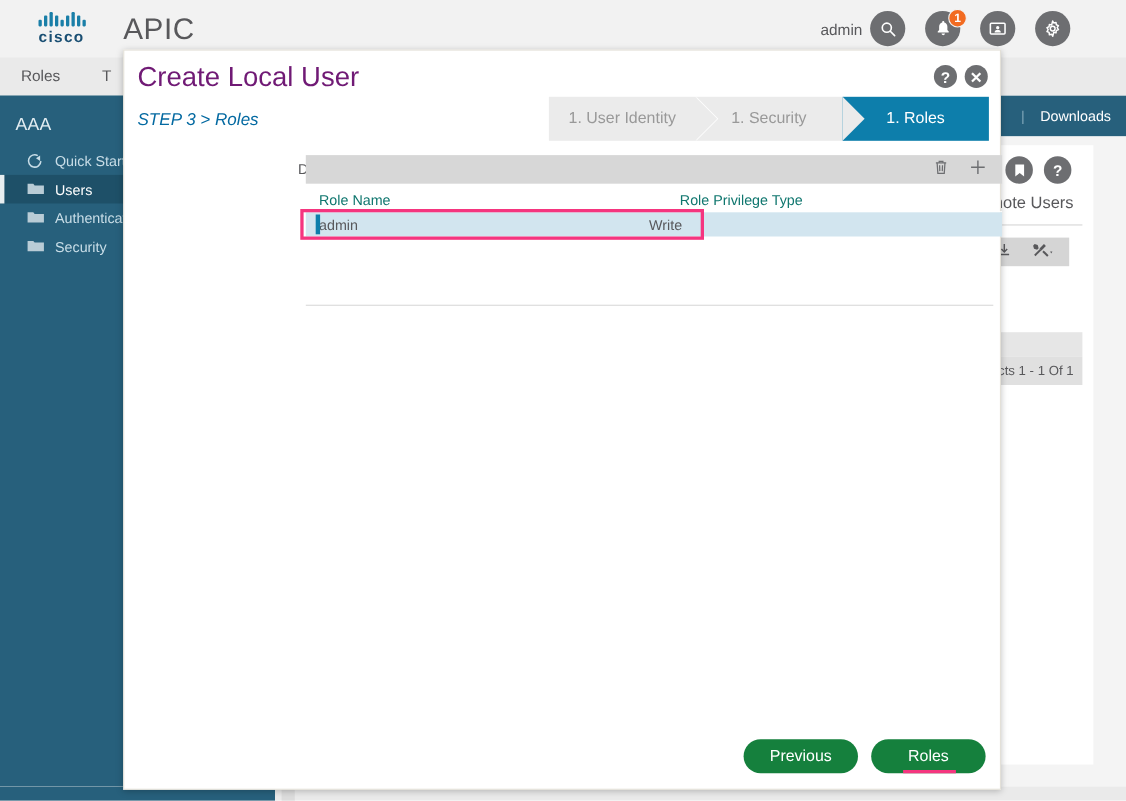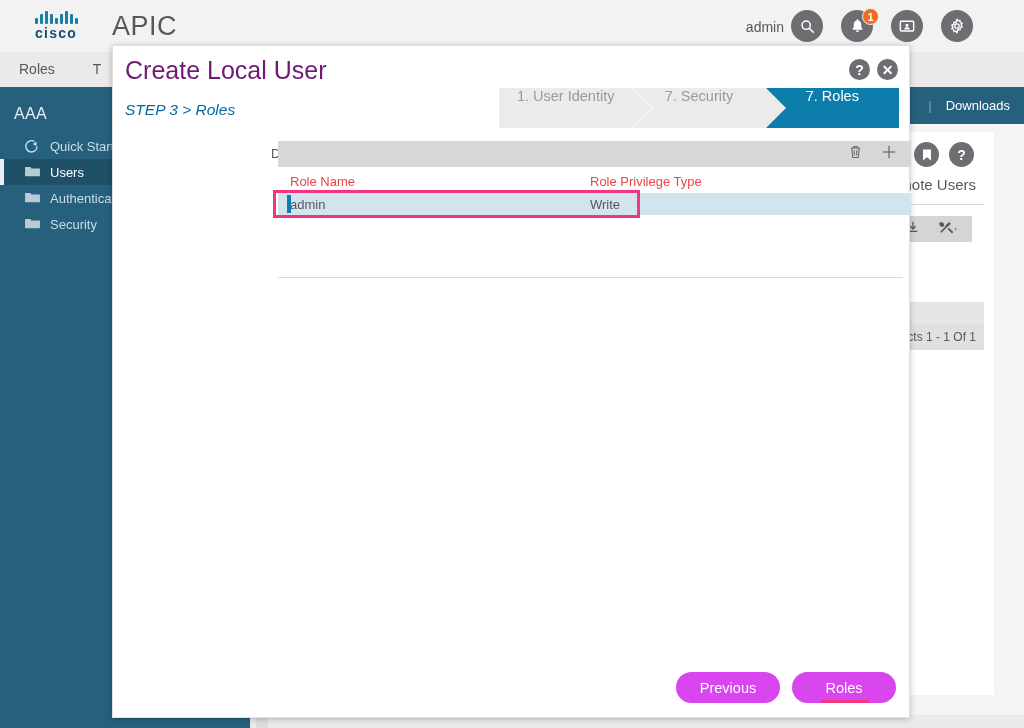--- a/index.html
+++ b/index.html
@@ -171,21 +171,21 @@
     color:#fff; font-size: 14px; font-weight: bold;
     display:flex; align-items:center; justify-content:center; line-height:1;
   }
 
   .stepper {
     position: absolute; left: 386px; top: 42px; width: 400px; height: 40px;
     display: flex;
   }
   .step {
     position: relative; flex: 1; background: #ebebeb; color: #999999;
-    font-size: 14.5px; display:flex; align-items:flex-start; justify-content:center;
+    font-size: 14.5px; display:flex; align-items:center; justify-content:center;
   }
   .step.active { background: #0d7eab; color: #ffffff; }
   .step .arrow {
     position:absolute; right: -20px; top: 0; width: 0; height: 0;
     border-top: 20px solid transparent; border-bottom: 20px solid transparent;
     border-left: 20px solid #ebebeb; z-index: 3;
   }
   .step .arrow-bg {
     position:absolute; right: -21px; top: 0; width: 0; height: 0;
     border-top: 20px solid transparent; border-bottom: 20px solid transparent;
@@ -207,22 +207,23 @@
     font-size: 13px; color: #58585b; line-height: 26px;
   }
   .domain-bar {
     position: absolute; left: 165px; top: 0; width: 633px; height: 26px;
     background: #d7d7d7; display:flex; align-items:center; justify-content:flex-end;
     gap: 18px; padding-right: 14px; color: #58585b;
   }
 
   .table-wrap { position: absolute; left: 165px; top: 125px; width: 633px; }
   .tbl-header {
-    display: flex; font-size: 13px; color: #ef4444; height: 22px; align-items:center;
+    display: flex; font-size: 13px; color: #0f766e; height: 22px; align-items:center;
     border-bottom: 1px solid #ffffff;
+    gap: 28px;
   }
   .col-role { width: 312px; padding-left: 12px; }
   .col-priv { width: 180px; }
   .tbl-row {
     position: relative; display: flex; height: 22px; align-items: center;
     background: #d2e5ef; font-size: 13px; color: #58585b;
   }
   .tbl-row .rowbar {
     position:absolute; left: 9px; top: 2px; width: 4px; height: 18px; background:#0d7eab;
   }
@@ -237,21 +238,21 @@
   .hl-underline {
     position: absolute; left: 821px; top: 700px; width: 48px; height: 3px;
     background: #f5357f; z-index: 20;
   }
 
   .footer-btns {
     position: absolute; right: 13px; bottom: 14px; display:flex; gap: 12px;
   }
   .btn {
     height: 31px; min-width: 104px; border-radius: 16px; border: none;
-    font-size: 14.5px; color: #ffffff; background: #d946ef;
+    font-size: 14.5px; color: #ffffff; background: #15803d;
     display:flex; align-items:center; justify-content:center;
     padding: 0 20px; cursor: pointer; font-family: "Liberation Sans", sans-serif;
   }
   .btn.primary { background: #0d7eab; }
 </style>
 </head>
 <body>
 
 <div id="app">
 
@@ -418,26 +419,26 @@
       <span class="mb">✕</span>
     </div>
 
     <div class="stepper">
       <div class="step">
         <span>1. User Identity</span>
         <span class="arrow-bg"></span>
         <span class="arrow"></span>
       </div>
       <div class="step pre-active">
-        <span>7. Security</span>
+        <span>1. Security</span>
         <span class="arrow-bg"></span>
         <span class="arrow"></span>
       </div>
       <div class="step active">
-        <span>7. Roles</span>
+        <span>1. Roles</span>
       </div>
     </div>
 
     <div class="step-crumb">STEP 3 &gt; Roles</div>
 
     <div class="form-row">
       <div class="form-label">Domain all:</div>
       <div class="domain-bar">
         <span>
           <svg width="15" height="16" viewBox="0 0 16 17" fill="none" stroke="#6d6e71" stroke-width="1.2">

